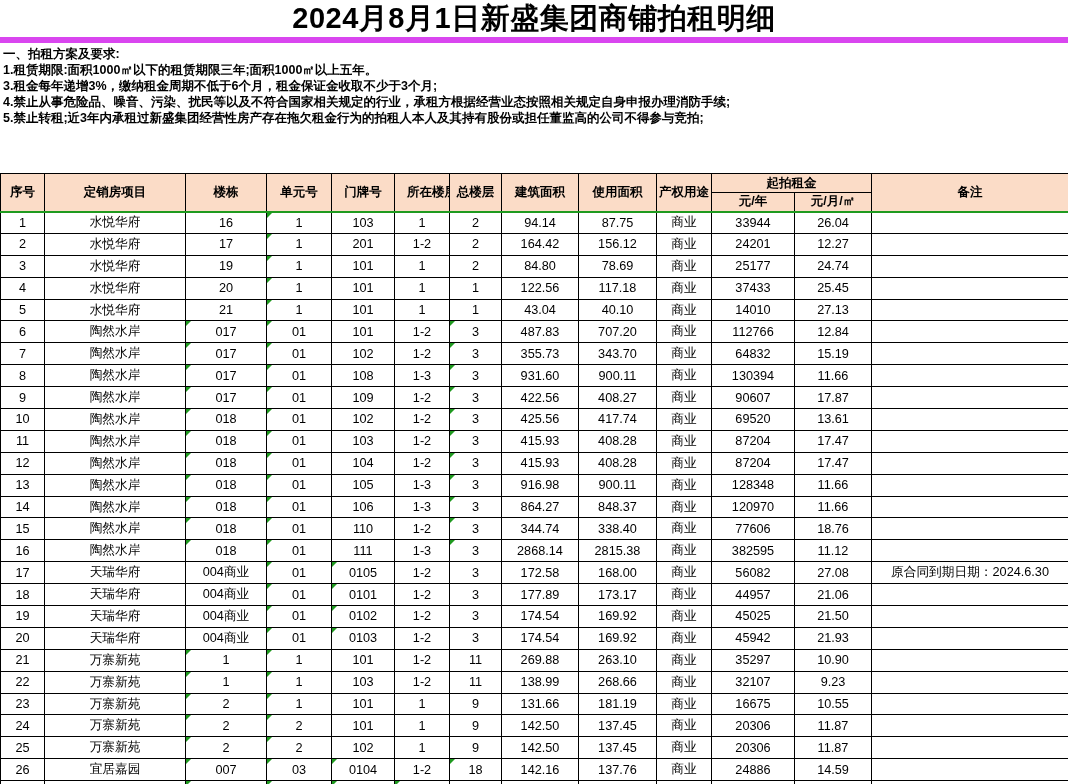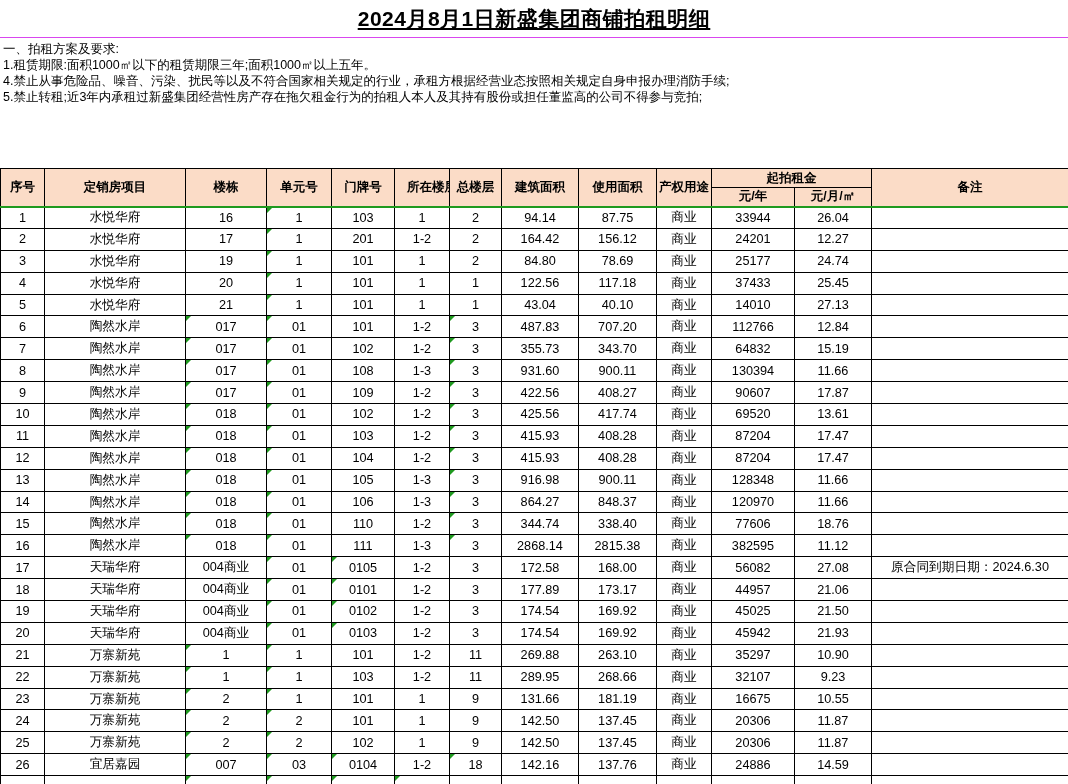--- a/index.html
+++ b/index.html
@@ -2,27 +2,27 @@
 <html><head>
 <meta charset="utf-8">
 <style>
   html,body{margin:0;padding:0;background:#fff;}
   .sheet{
     width:1068px;height:784px;overflow:hidden;background:#fff;color:#000;
     font-family:"Liberation Sans","DejaVu Sans",sans-serif;position:relative;
     box-sizing:border-box;
   }
   .title-row{
-    height:37px;border-bottom:1px solid #d946ef;
+    height:37px;border-bottom:6px solid #d946ef;
     display:flex;align-items:center;justify-content:center;
-    font-size:21px;font-weight:bold;letter-spacing:0.5px;text-decoration:underline;
+    font-size:29px;font-weight:bold;letter-spacing:0.5px;
   }
   .notes{
     height:130px;box-sizing:border-box;padding:3px 2px 8px 3px;
-    font-size:12.5px;font-weight:normal;line-height:16.1px;
+    font-size:12.5px;font-weight:bold;line-height:16.1px;
   }
   .notes p{margin:0;}
   table.rent{
     border-collapse:collapse;table-layout:fixed;width:1068px;padding-left:32px;
   }
   table.rent th,table.rent td{
     border:1px solid #000;text-align:center;vertical-align:middle;
     padding:0;overflow:hidden;position:relative;white-space:nowrap;
   }
   thead th{
@@ -42,20 +42,21 @@
 </head>
 <body>
 
 <div class="sheet">
 
   <div class="title-row">2024月8月1日新盛集团商铺拍租明细</div>
 
   <div class="notes">
     <p>一、拍租方案及要求:</p>
     <p>1.租赁期限:面积1000㎡以下的租赁期限三年;面积1000㎡以上五年。</p>
+    <p>3.租金每年递增3%，缴纳租金周期不低于6个月，租金保证金收取不少于3个月;</p>
     <p>4.禁止从事危险品、噪音、污染、扰民等以及不符合国家相关规定的行业，承租方根据经营业态按照相关规定自身申报办理消防手续;</p>
     <p>5.禁止转租;近3年内承租过新盛集团经营性房产存在拖欠租金行为的拍租人本人及其持有股份或担任董监高的公司不得参与竞拍;</p>
   </div>
 
   <table class="rent">
     <colgroup>
         <col style="width: 44px;">
         <col style="width: 141px;">
         <col style="width: 81px;">
         <col style="width: 65px;">
@@ -408,21 +409,21 @@
           <td></td>
         </tr>
         <tr>
           <td>22</td>
           <td>万寨新苑</td>
           <td>1<span class="tri"></span></td>
           <td>1<span class="tri"></span></td>
           <td>103</td>
           <td>1-2</td>
           <td>11</td>
-          <td>289.95</td>
+          <td>138.99</td>
           <td>268.66</td>
           <td>商业</td>
           <td>32107</td>
           <td>9.23</td>
           <td></td>
         </tr>
         <tr>
           <td>23</td>
           <td>万寨新苑</td>
           <td>2<span class="tri"></span></td>

